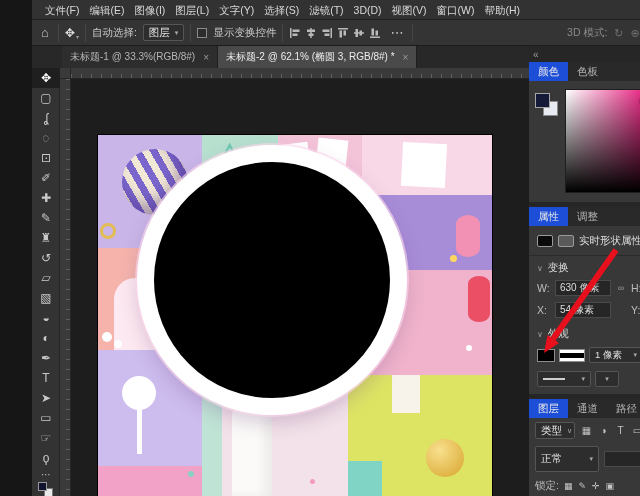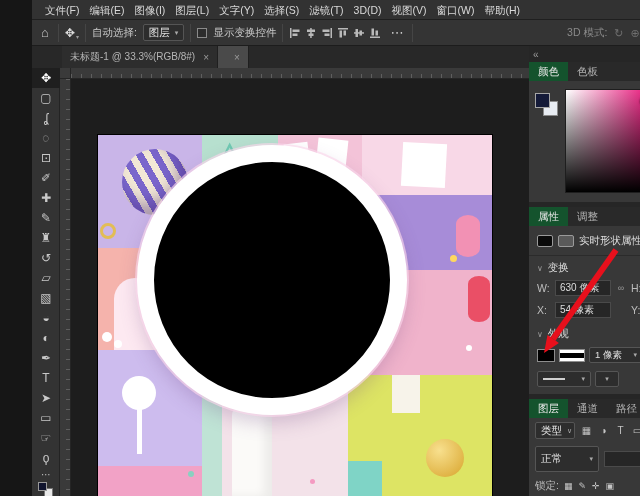--- a/index.html
+++ b/index.html
@@ -110,21 +110,21 @@
   .ring { position:absolute; left:39px; top:10px; width:270px; height:270px;
     background:#000; border:17px solid #ffffff; border-radius:50%;
     box-shadow:0 0 0 2px rgba(250,215,235,.65), 0 8px 18px rgba(110,70,130,.25); }
   
   .dock { position:absolute; left:497px; top:46px; width:143px; height:450px; background:#262626; overflow:hidden; }
   .dock-top { height:16px; display:flex; align-items:center; padding-left:4px; }
   .collapse-ic { font-size:10px; color:#9a9a9a; }
   .panel { background:#383838; margin-bottom:5px; }
   .ptabs { display:flex; align-items:stretch; background:#292929; height:19px; }
   .ptab { padding:0 9px; font-size:10.5px; color:#b2b2b2; display:flex; align-items:center; white-space:nowrap; }
-  .ptab.active { background:#14532d; color:#e8e8e8; }
+  .ptab.active { background:#1d4ed8; color:#e8e8e8; }
   .pmenu { margin-left:auto; padding-right:6px; color:#a8a8a8; font-size:10px; display:flex; align-items:center; }
   .pbody { position:relative; overflow:hidden; }
   .color-body { height:121px; }
   .fgbg { position:absolute; left:6px; top:12px; width:26px; height:26px; }
   .bgsw { position:absolute; left:8px; top:8px; width:15px; height:15px; background:#e8ecf2; border:1px solid #8a8a8a; }
   .fgsw { position:absolute; left:0; top:0; width:15px; height:15px; background:#141a38; border:1px solid #a6a6a6; }
   .grad { position:absolute; left:36px; top:8px; width:94px; height:104px; border:1px solid #1e1e1e;
     background:linear-gradient(to bottom,rgba(0,0,0,0),#000), linear-gradient(to right,#ffffff,#e5006d); }
   .marker { position:absolute; right:9px; top:7px; width:9px; height:9px; border:1.5px solid #fff; border-radius:50%;
     box-shadow:0 0 2px rgba(0,0,0,.7); }
@@ -248,20 +248,21 @@
         </span>
     </span>
   </div>
 
   <div class="tabbar" id="tabbar">
       <div class="tab">
         <span class="tab-title">未标题-1 @ 33.3%(RGB/8#)</span>
         <span class="tab-close">×</span>
       </div>
       <div class="tab active">
+        <span class="tab-title">未标题-2 @ 62.1% (椭圆 3, RGB/8#) *</span>
         <span class="tab-close">×</span>
       </div>
     </div>
 
   <div class="toolbar">
     <div id="tool-list">
         <div class="tool active">✥</div>
         <div class="tool">▢</div>
         <div class="tool">ʆ</div>
         <div class="tool">◌</div>

